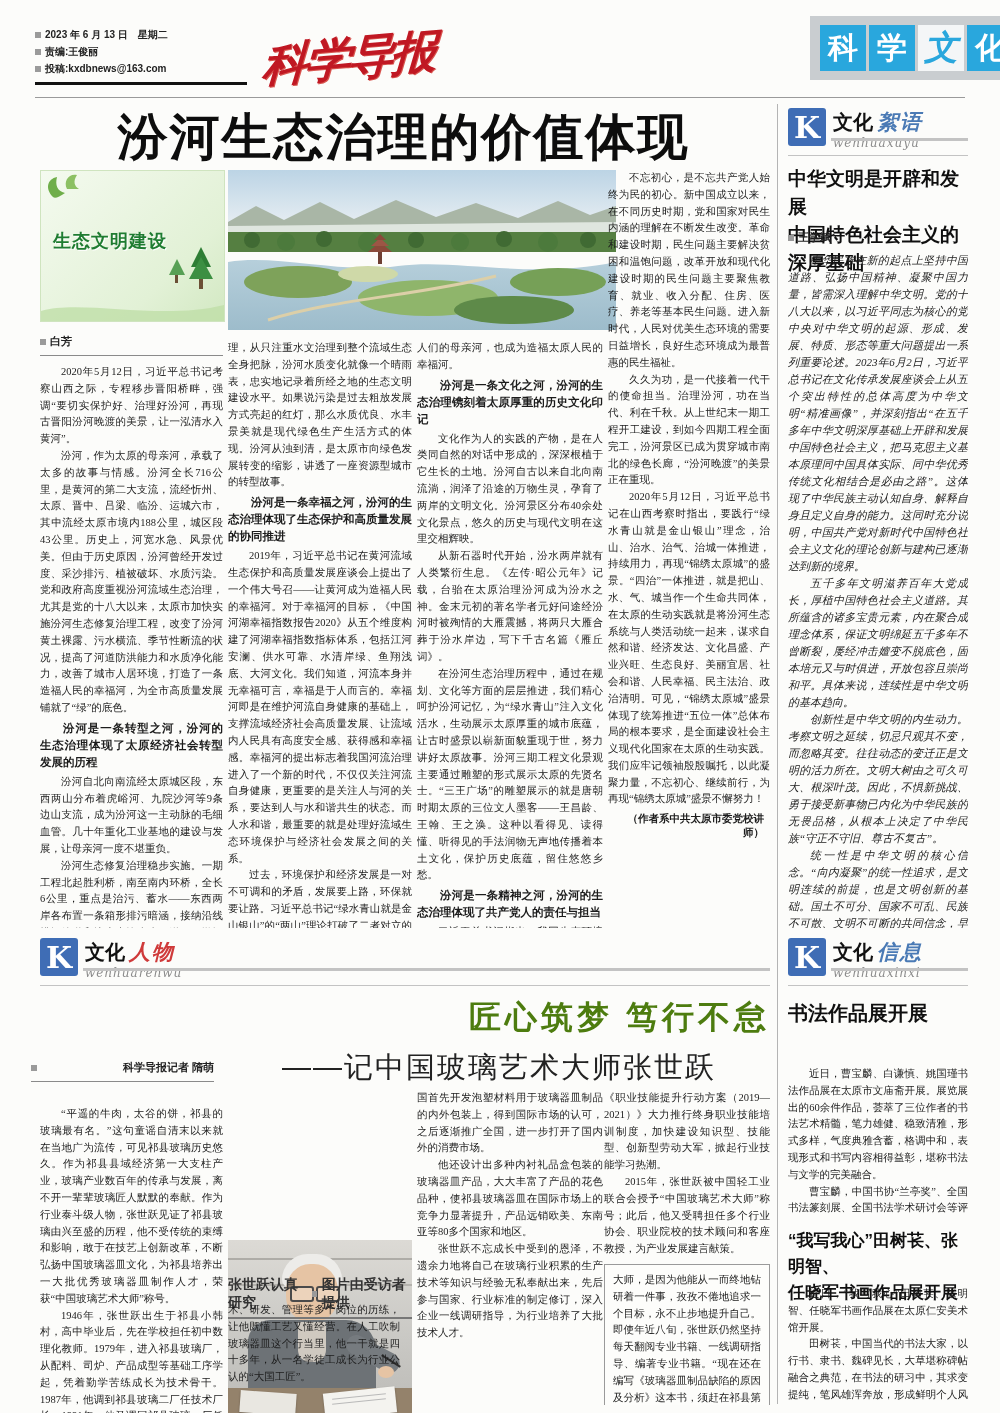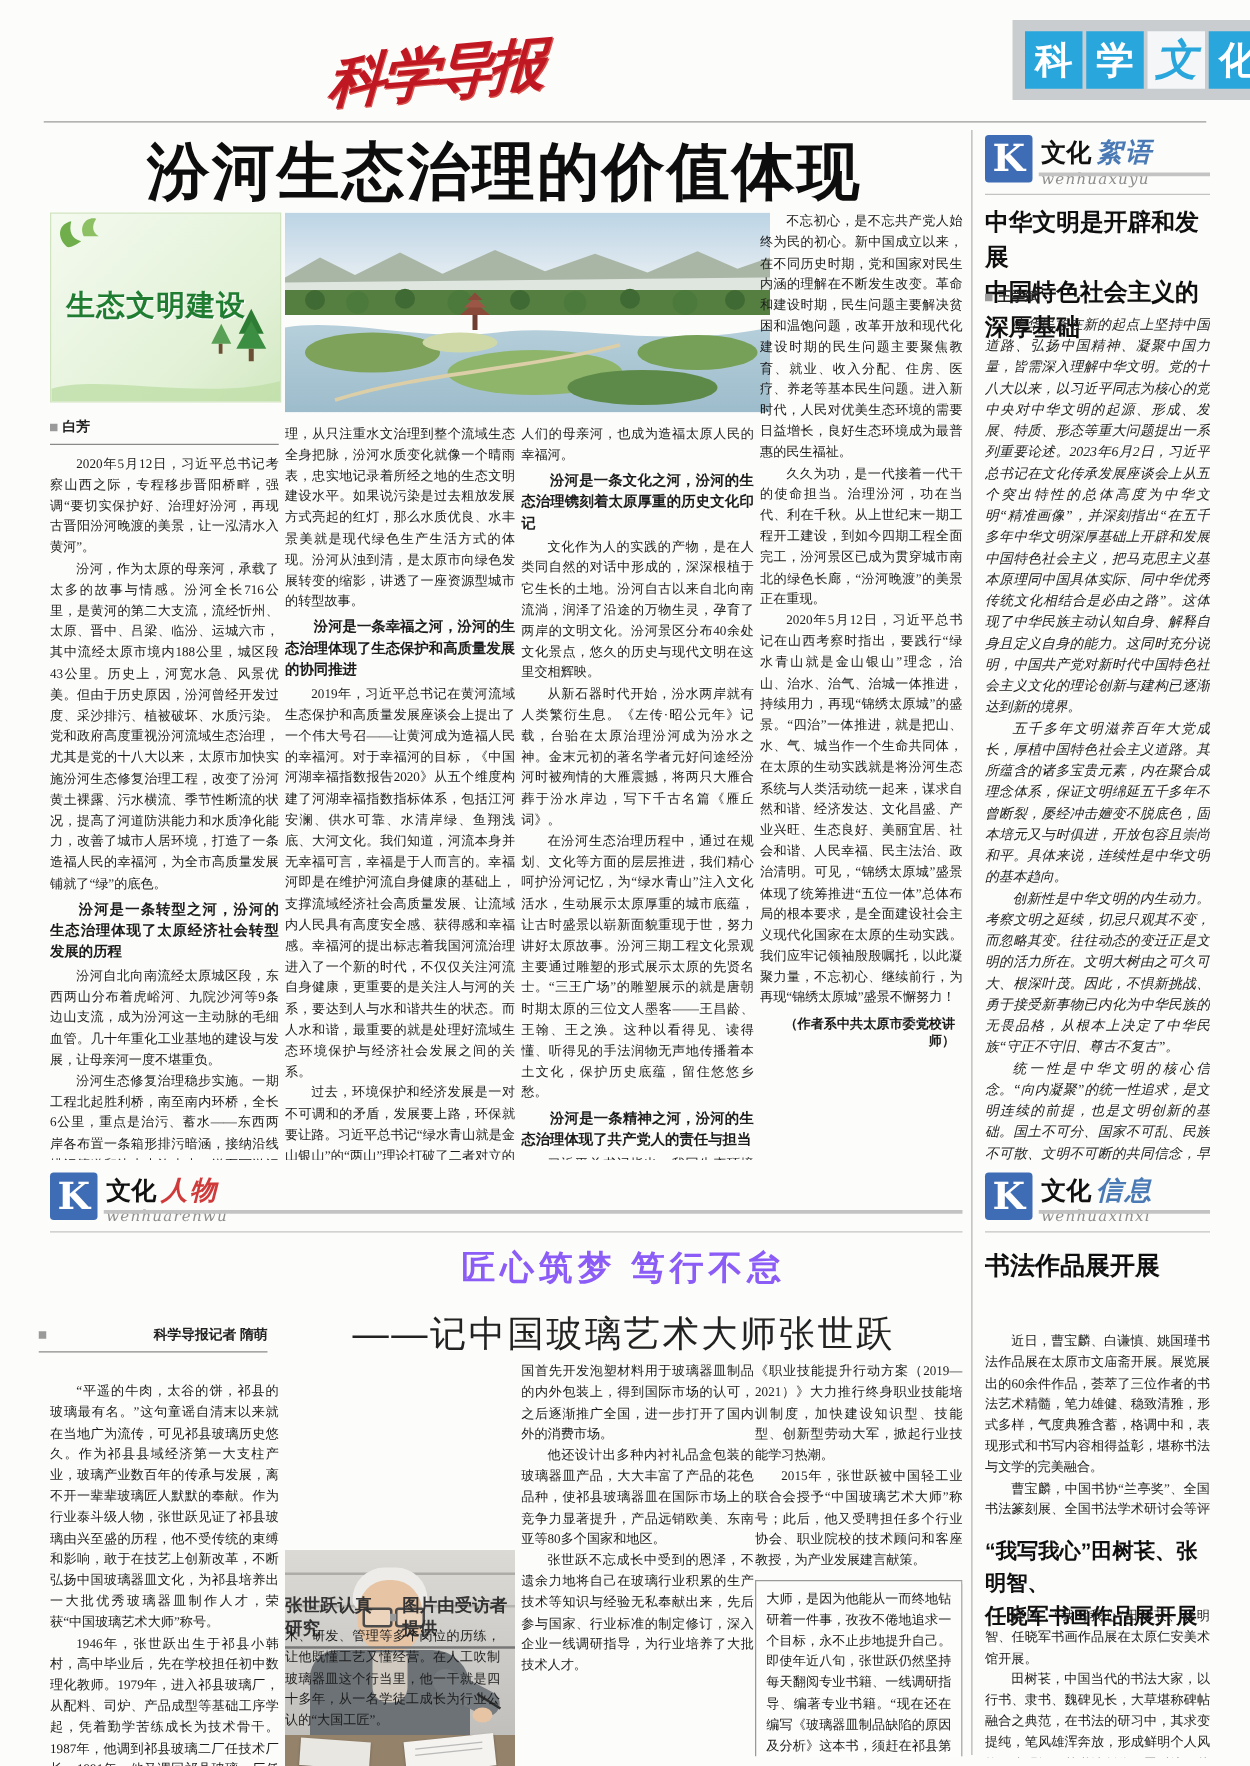--- a/index.html
+++ b/index.html
@@ -16,22 +16,22 @@
               text-shadow:1px 1px 0 #d8554f;white-space:nowrap;}
   .mast-band{background:#c9cdd0;display:flex;align-items:center;padding:9px 10px;}
   .tile{width:46px;height:46px;margin-right:3px;display:flex;align-items:center;justify-content:center;
         font-family:"Liberation Sans",sans-serif;font-weight:900;font-size:30px;}
   .tile.blue{background:#29a7dd;color:#fff;}
   .tile.white{background:#f4f6f7;color:#29a7dd;font-family:"DejaVu Serif",serif;font-style:italic;font-size:34px;}
   .head-rule{border-top:1px solid #9a9a9a;}
   
   .main-headline{font-family:"Liberation Sans",sans-serif;font-weight:900;font-size:50px;
                  letter-spacing:2px;text-align:center;color:#0d0d0d;white-space:nowrap;}
-  .rw-title{font-family:"Liberation Sans",sans-serif;font-weight:900;font-size:27px;letter-spacing:4px;
-            text-align:center;color:#8b5cf6;white-space:nowrap;}
+  .rw-title{font-family:"Liberation Sans",sans-serif;font-weight:900;font-size:32px;letter-spacing:4px;
+            text-align:right;color:#4d7c0f;white-space:nowrap;}
   .rw-subtitle{font-family:"Liberation Sans",sans-serif;font-weight:400;font-size:29px;letter-spacing:2px;
                text-align:center;color:#222;white-space:nowrap;}
   
   .khead{display:flex;align-items:flex-start;}
   .klogo{width:38px;height:38px;background:#3f6db5;border-radius:3px;color:#fff;
          font-family:"DejaVu Serif",serif;font-weight:900;font-size:30px;display:flex;
          align-items:center;justify-content:center;flex:0 0 auto;}
   .kname{margin-left:7px;}
   .kname .blk{font-family:"Liberation Sans",sans-serif;font-weight:700;font-size:20px;color:#111;}
   .kname .scr{font-family:"DejaVu Serif",serif;font-style:italic;font-weight:900;font-size:21px;letter-spacing:2px;}
@@ -48,35 +48,49 @@
   .sig{font-size:10.5px;font-weight:700;text-align:right;margin:4px 6px 0 0;}
   .kai .para{font-size:11px;line-height:17px;font-style:italic;color:#222;}
   .byline{font-family:"Liberation Sans",sans-serif;font-size:11px;font-weight:700;color:#222;
           border-bottom:1px solid #8a8a8a;padding-bottom:6px;display:flex;align-items:center;}
   .art-title{font-family:"Liberation Sans",sans-serif;font-weight:900;color:#0f0f0f;}
   .endbox{border:1px solid #9a9a9a;box-shadow:3px 3px 0 #cfcfcc;background:#fdfdfb;padding:7px 8px;margin-top:6px;}
   .vrule{border-left:1px solid #b4b4b4;}
   
   .eco{background:linear-gradient(135deg,#f4faef 0%,#e2f1d6 70%,#d2e8c2 100%);
        border:1px solid #cfe4bf;position:relative;overflow:hidden;}
-  .eco-text{font-family:Liberation Serif, serif;font-weight:900;font-size:23px;color:#1f7c31;
+  .eco-text{font-family:Liberation Serif, serif;font-weight:900;font-size:18px;color:#1f7c31;
             letter-spacing:1px;text-shadow:1px 1px 0 #ffffff;position:absolute;left:12px;top:58px;}
   
   .photo1{overflow:hidden;}
   
   .photo2{background:linear-gradient(#dcdad5 0%,#c9c8c4 55%,#bab9b5 100%);position:relative;overflow:hidden;}
   .p2{position:absolute;}
   .caption{font-family:"Liberation Sans",sans-serif;font-size:14px;font-weight:700;color:#333;
            border-bottom:2px solid #777;padding:4px 0 5px 0;display:flex;align-items:center;justify-content:center;}
 </style>
 </head>
 <body>
 
 <div id="page">
 
+  <div class="abs info-block" style="left:35px;top:26px;">
+    <div class="info-line">
+        <span class="sq"></span>
+        <span>2023 年 6 月 13 日　星期二</span>
+      </div>
+    <div class="info-line">
+        <span class="sq"></span>
+        <span>责编:王俊丽</span>
+      </div>
+    <div class="info-line">
+        <span class="sq"></span>
+        <span>投稿:kxdbnews@163.com</span>
+      </div>
+  </div>
 
   <div class="abs paper-name" style="left:262px;top:28px;">科学导报</div>
 
   <div class="abs mast-band" style="left:810px;top:16px;">
     <div class="tile blue">科</div>
     <div class="tile blue">学</div>
     <div class="tile white">文</div>
     <div class="tile blue">化</div>
 
   </div>

